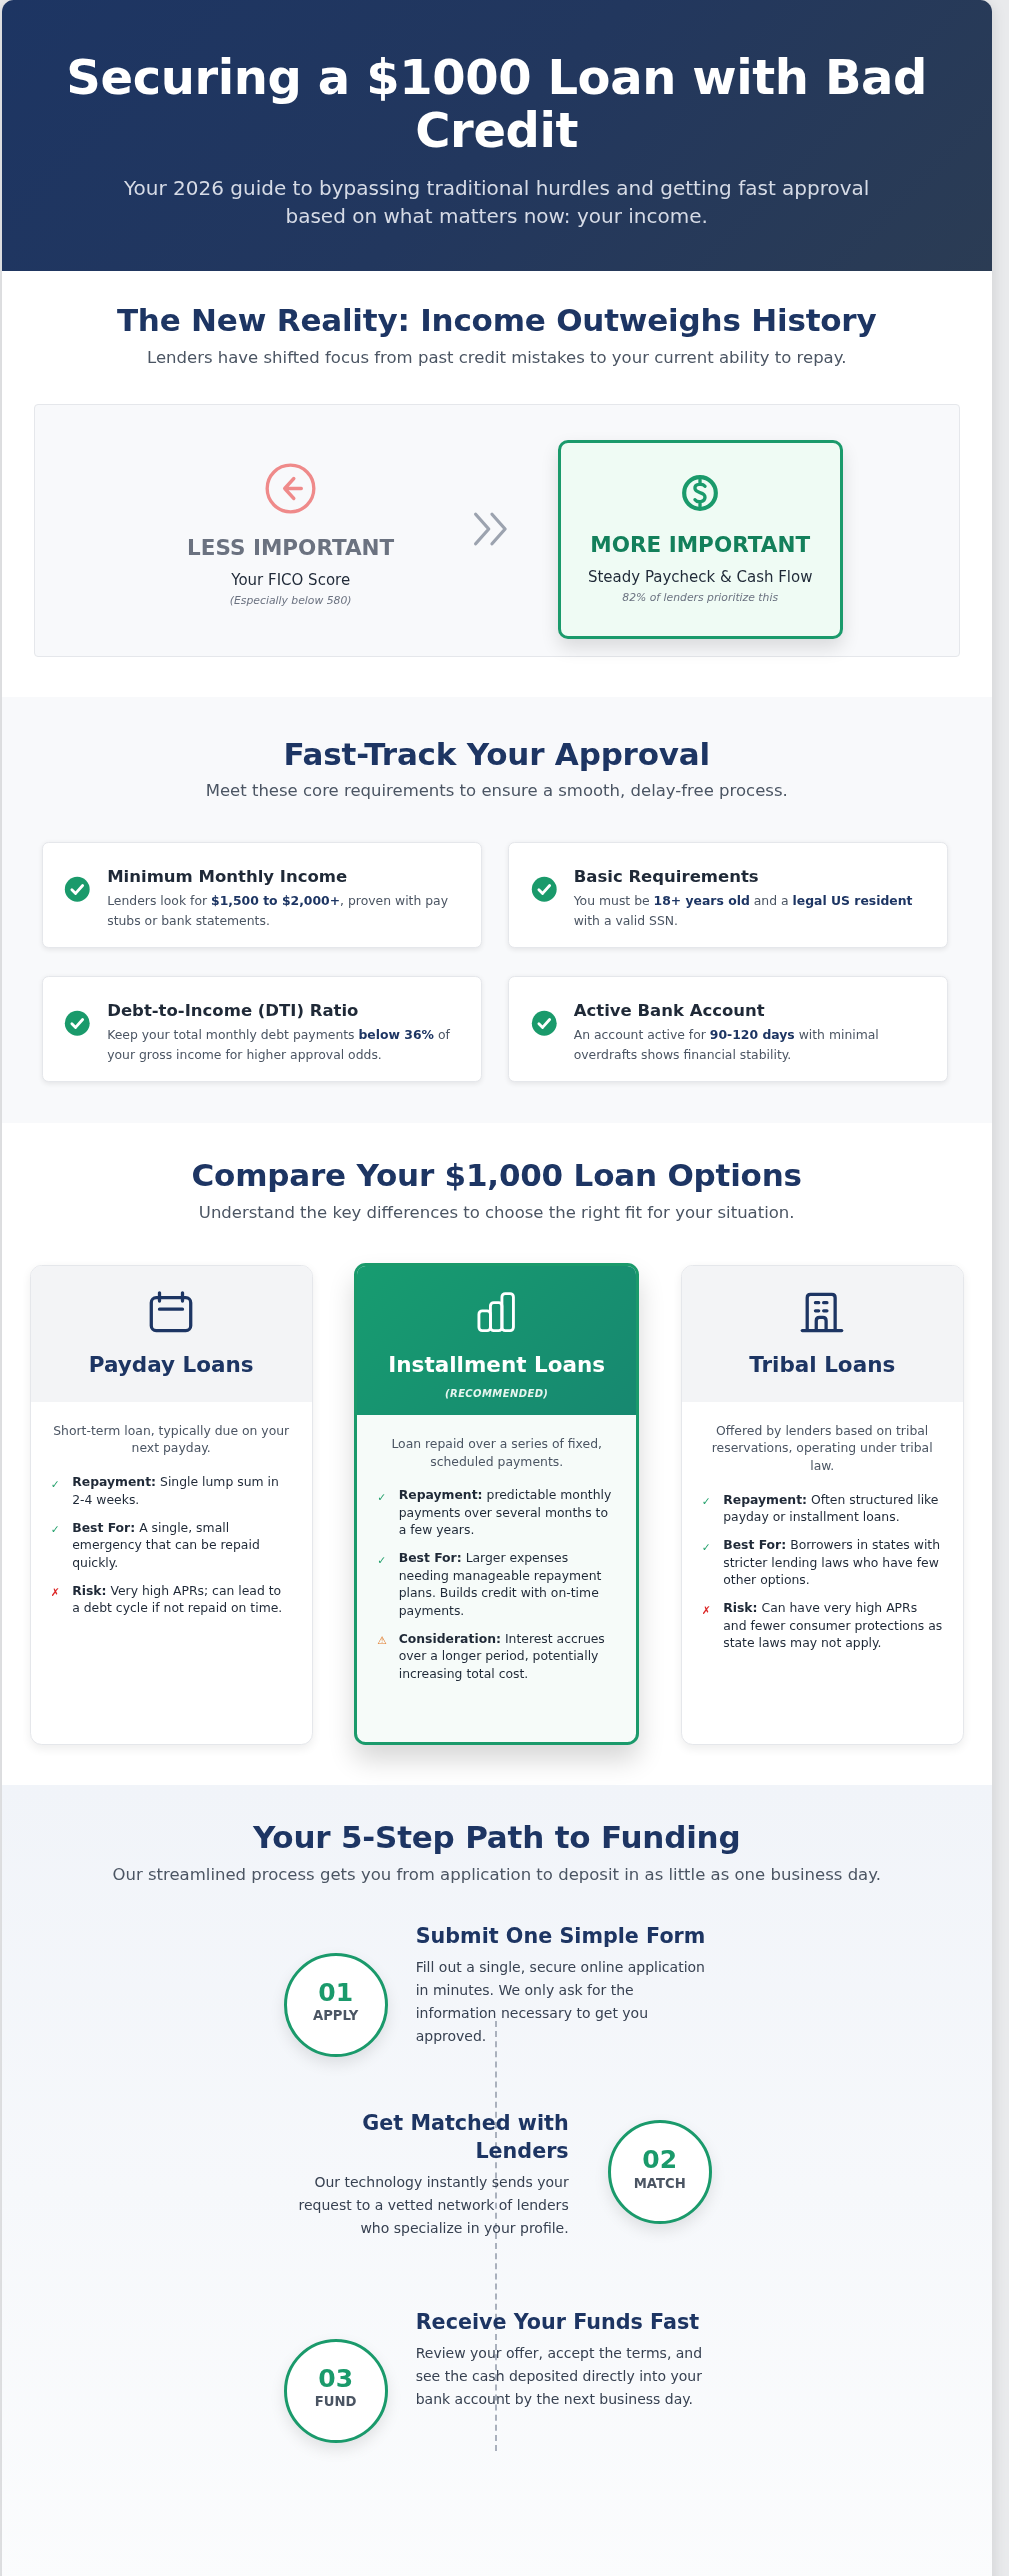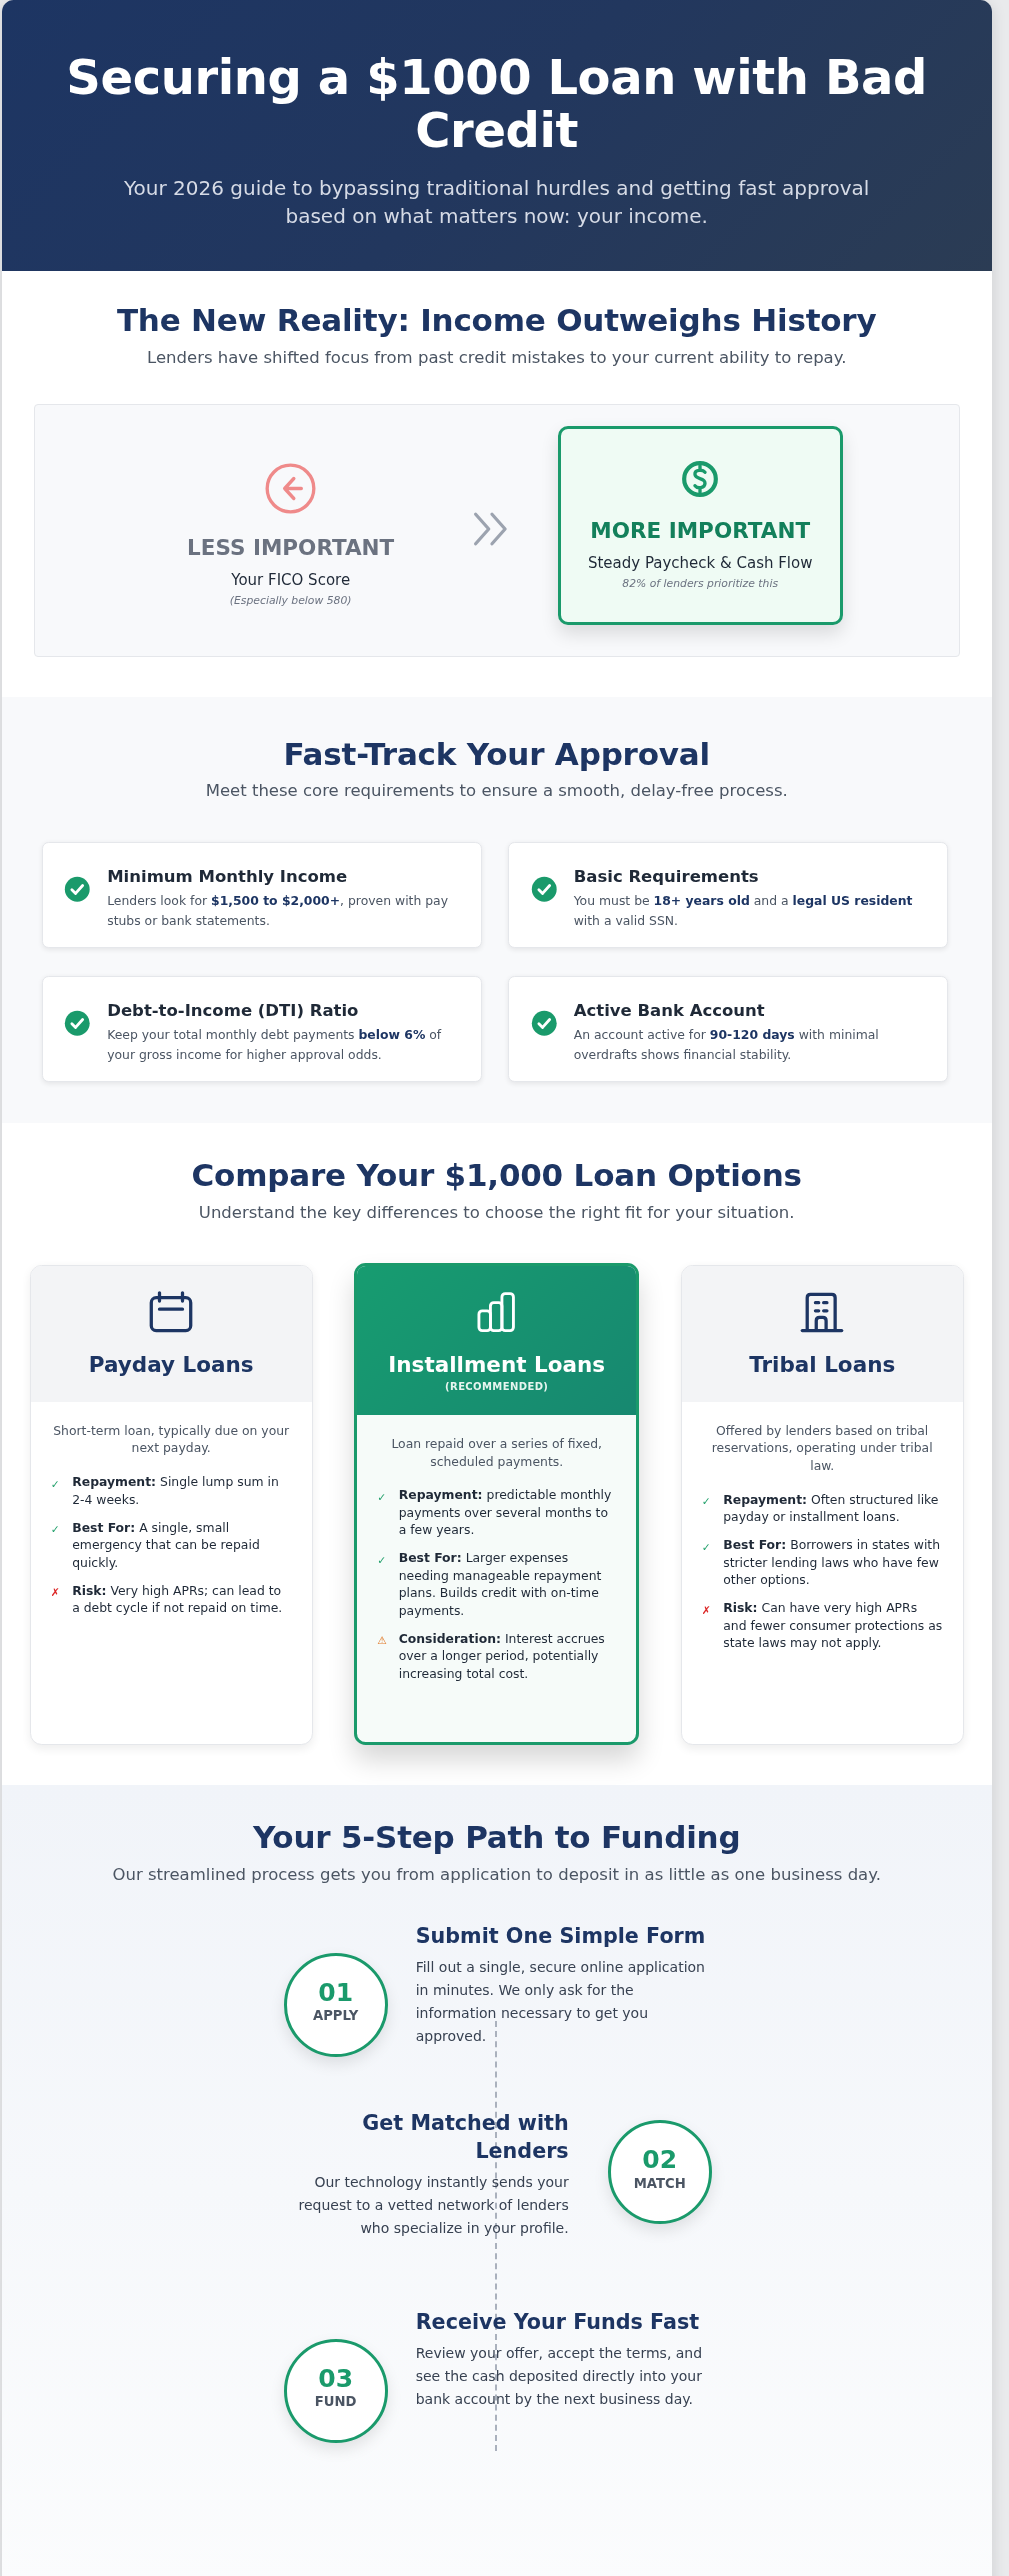--- a/index.html
+++ b/index.html
@@ -35,21 +35,21 @@
   
   .reality { padding: 30px 32px 40px; background: #fff; }
   .compare-box {
     margin-top: 35px; height: 253px; background: #f8f9fb; border: 0.8px solid #e5e7eb;
     border-radius: 4px; position: relative;
   }
   .col-less {
     position: absolute; left: 132px; top: 56px; width: 248px; text-align: center;
   }
   .col-more {
-    position: absolute; left: 523px; top: 21px; width: 285px; height: 199px;
+    position: absolute; left: 523px; top: 35px; width: 285px; height: 199px;
     background: #effbf4; border: 3.3px solid #1a9a6b; border-radius: 10px;
     box-shadow: 0 8.3px 18px rgba(0,0,0,0.12); text-align: center; padding-top: 30px;
   }
   .imp-label { font-weight: 700; font-size: 21.5px; line-height: 26.5px; margin-top: 16.5px; }
   .less .imp-label { color: #6b7280; }
   .col-more .imp-label { color: #13805b; }
   .imp-main { font-size: 15px; line-height: 20px; color: #1f2937; margin-top: 8.3px; }
   .imp-note { font-size: 10.8px; line-height: 15px; color: #6b7280; margin-top: 3.3px; font-style: italic; }
   .arrow-mid { position: absolute; left: 437px; top: 106px; }
   
@@ -78,21 +78,21 @@
   .loan-card.rec {
     width: 285px; height: 482px; border: 3.3px solid #1a9a6b; margin-top: -1.7px;
     box-shadow: 0 15px 26.5px rgba(0,0,0,0.16); background: #f6fbf9;
   }
   .loan-head { background: #f3f4f6; height: 136px; text-align: center; padding-top: 25px; }
   .loan-card.rec .loan-head {
     background: linear-gradient(135deg, #179c70 0%, #178870 100%); height: 149px; padding-top: 25px;
   }
   .loan-head h3 { font-size: 21.5px; line-height: 26.5px; font-weight: 700; color: #1d3563; margin-top: 15px; }
   .loan-card.rec .loan-head h3 { color: #fff; }
-  .rec-tag { font-size: 10px; font-weight: 700; color: #e6f5ef; letter-spacing: 0.4px; margin-top: 2px; }
+  .rec-tag { font-size: 10px; font-weight: 700; color: #e6f5ef; letter-spacing: 0.4px; margin-top: 9px; font-style: italic; }
   .loan-body { padding: 20px 20px 0 20px; }
   .loan-desc { text-align: center; font-size: 12.4px; line-height: 17.4px; color: #4b5563; }
   .loan-list { list-style: none; margin-top: 16.5px; }
   .loan-list li { display: flex; font-size: 12.4px; line-height: 17.4px; color: #1f2937; margin-bottom: 10.8px; }
   .loan-list .mk { flex: 0 0 21.5px; font-size: 10.8px; padding-top: 2.5px; }
   .mk.good { color: #22a06b; }
   .mk.bad { color: #dc2626; }
   .mk.warn { color: #e07a2a; }
   .loan-list b { font-weight: 700; color: #1f2937; }
   
@@ -187,21 +187,21 @@
             <p><span>You must be </span><b>18+ years old</b><span> and a </span><b>legal US resident</b><span> with a valid SSN.</span></p>
           </div>
         </div>
         <div class="req-card">
           <span class="chk"><svg width="26.5" height="26.5" viewBox="0 0 32 32">
               <circle cx="16" cy="16" r="15" fill="#1a9a6b"></circle>
               <path d="M9.5 16.5 L14 21 L22.5 11.5" fill="none" stroke="#fff" stroke-width="3.4" stroke-linecap="round" stroke-linejoin="round"></path>
             </svg></span>
           <div class="txt">
             <h3>Debt-to-Income (DTI) Ratio</h3>
-            <p><span>Keep your total monthly debt payments </span><b>below 6%</b><span> of your gross income for higher approval odds.</span></p>
+            <p><span>Keep your total monthly debt payments </span><b>below 36%</b><span> of your gross income for higher approval odds.</span></p>
           </div>
         </div>
         <div class="req-card">
           <span class="chk"><svg width="26.5" height="26.5" viewBox="0 0 32 32">
               <circle cx="16" cy="16" r="15" fill="#1a9a6b"></circle>
               <path d="M9.5 16.5 L14 21 L22.5 11.5" fill="none" stroke="#fff" stroke-width="3.4" stroke-linecap="round" stroke-linejoin="round"></path>
             </svg></span>
           <div class="txt">
             <h3>Active Bank Account</h3>
             <p><span>An account active for </span><b>90-120 days</b><span> with minimal overdrafts shows financial stability.</span></p>

